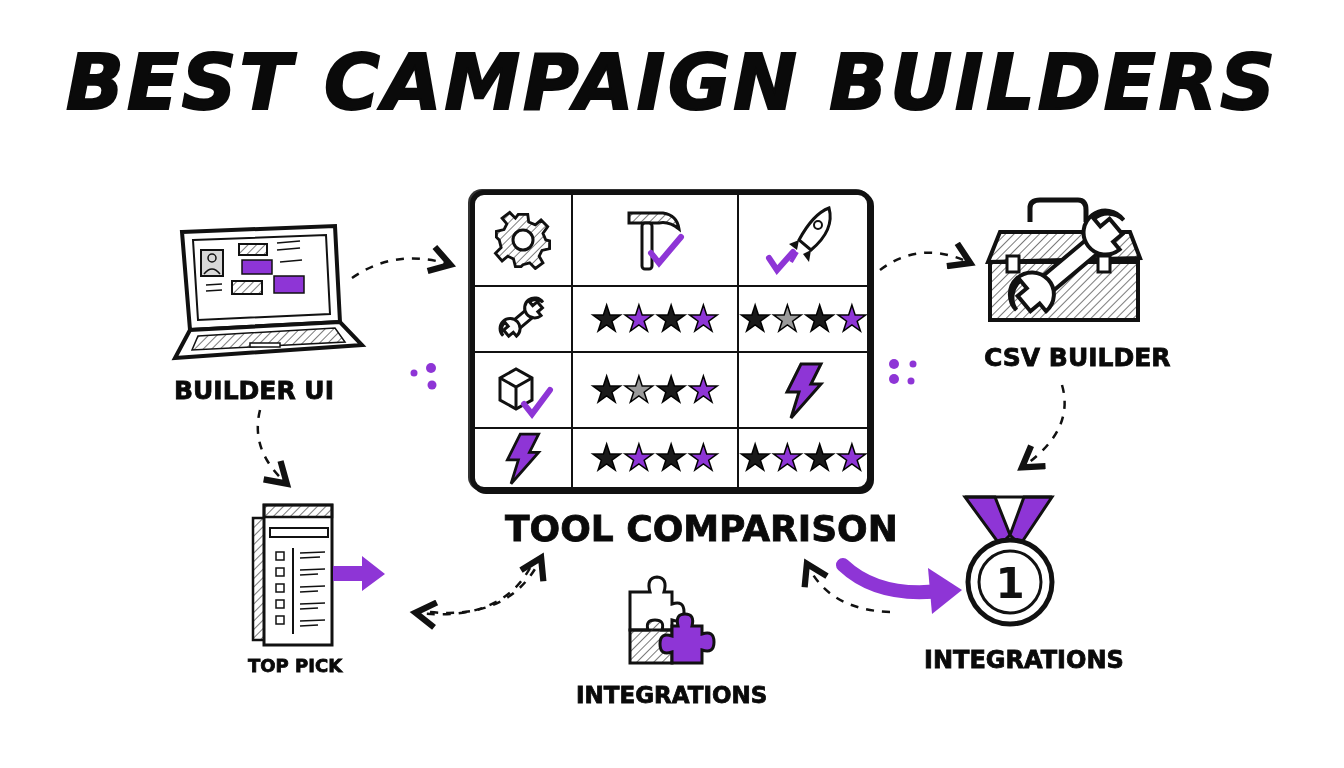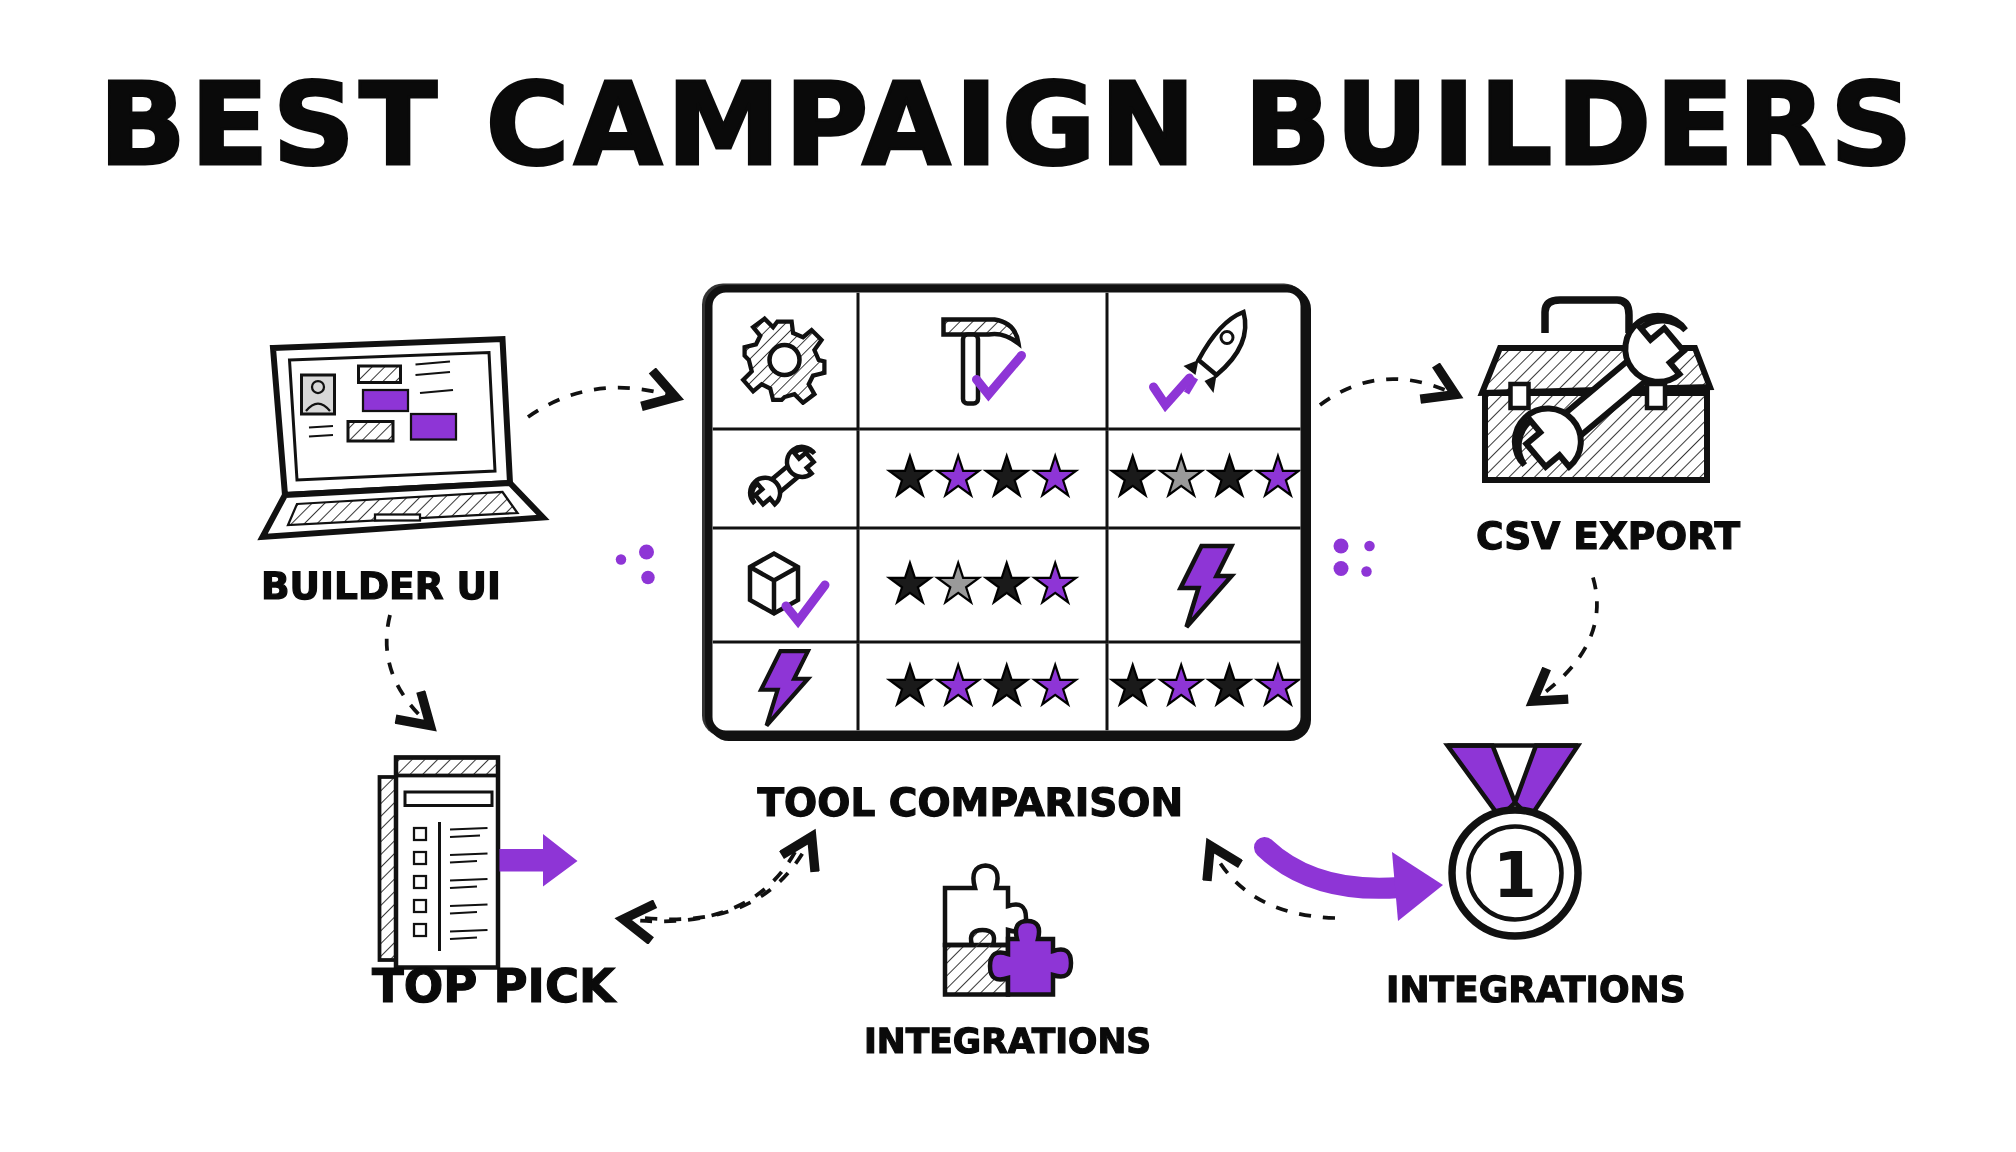--- a/index.html
+++ b/index.html
@@ -1,24 +1,24 @@
 <!DOCTYPE html>
 <html><head>
 <meta charset="utf-8">
 <style>
   html, body { margin:0; padding:0; background:#ffffff; }
   body { width:1344px; height:768px; position:relative; overflow:hidden; font-family:"DejaVu Sans", sans-serif; }
-  .title { position:absolute; left:0; top:38px; width:1344px; text-align:center; font-family:"DejaVu Sans", sans-serif; font-weight:900; font-size:76px; letter-spacing:3px; color:#0a0a0a; -webkit-text-stroke:2px #0a0a0a; }
+  .title { position:absolute; left:0; top:38px; width:1344px; text-align:center; font-family:"DejaVu Sans", sans-serif; font-weight:900; font-size:76px; letter-spacing:3px; color:#0a0a0a;font-style:italic; -webkit-text-stroke:2px #0a0a0a; }
   .label { position:absolute; font-family:"DejaVu Sans", sans-serif; font-weight:900; color:#0a0a0a; -webkit-text-stroke:0.8px #0a0a0a; white-space:nowrap; }
   .lbl-builder { left:174px; top:376px; font-size:25px;text-align:right; }
-  .lbl-toppick { left:248px; top:640px; font-size:31px; }
+  .lbl-toppick { left:248px; top:655px; font-size:18px; }
   .lbl-csv { left:984px; top:343px; font-size:25px; }
   .lbl-integ-r { left:924px; top:646px; font-size:24px; }
   .lbl-integ-c { left:576px; top:682px; font-size:23px; }
-  .lbl-tool { left:505px; top:508px; font-size:26px;margin-top:13px; }
+  .lbl-tool { left:505px; top:508px; font-size:36px; }
   svg.overlay { position:absolute; left:0; top:0; }
   .grid { position:absolute; left:470px; top:190px; width:392px; height:292px; border:5px solid #111; border-radius:14px; box-shadow: 2px 2px 0 #111, -2px -1px 0 #333; display:grid; grid-template-columns:98px 166px 1fr; grid-template-rows:92px 66px 76px 1fr; overflow:hidden; background:#fff; }
   .cell { border-right:2px solid #111; border-bottom:2px solid #111; display:flex; align-items:center; justify-content:center; position:relative; }
   .cell.last-col { border-right:none; }
   .cell.last-row { border-bottom:none; }
   .stars { display:flex; gap:0px; font-size:36px; line-height:1; }
   .star { display:inline-block; -webkit-text-stroke:1.5px #000; }
   .star.dark { color:#1a1a1a; }
   .star.purple { color:#8e35d6; }
   .star.gray { color:#9a9a9a; }
@@ -234,15 +234,15 @@
         <span class="star purple">★</span>
         <span class="star dark">★</span>
         <span class="star purple">★</span>
     </div>
   </div>
 </div>
 
 <div class="label lbl-builder">BUILDER UI</div>
 <div class="label lbl-toppick">TOP PICK</div>
 <div class="label lbl-tool">TOOL COMPARISON</div>
-<div class="label lbl-csv">CSV EXPORT</div>
+<div class="label lbl-csv">CSV BUILDER</div>
 <div class="label lbl-integ-r">INTEGRATIONS</div>
 <div class="label lbl-integ-c">INTEGRATIONS</div>
 
 </body></html>

